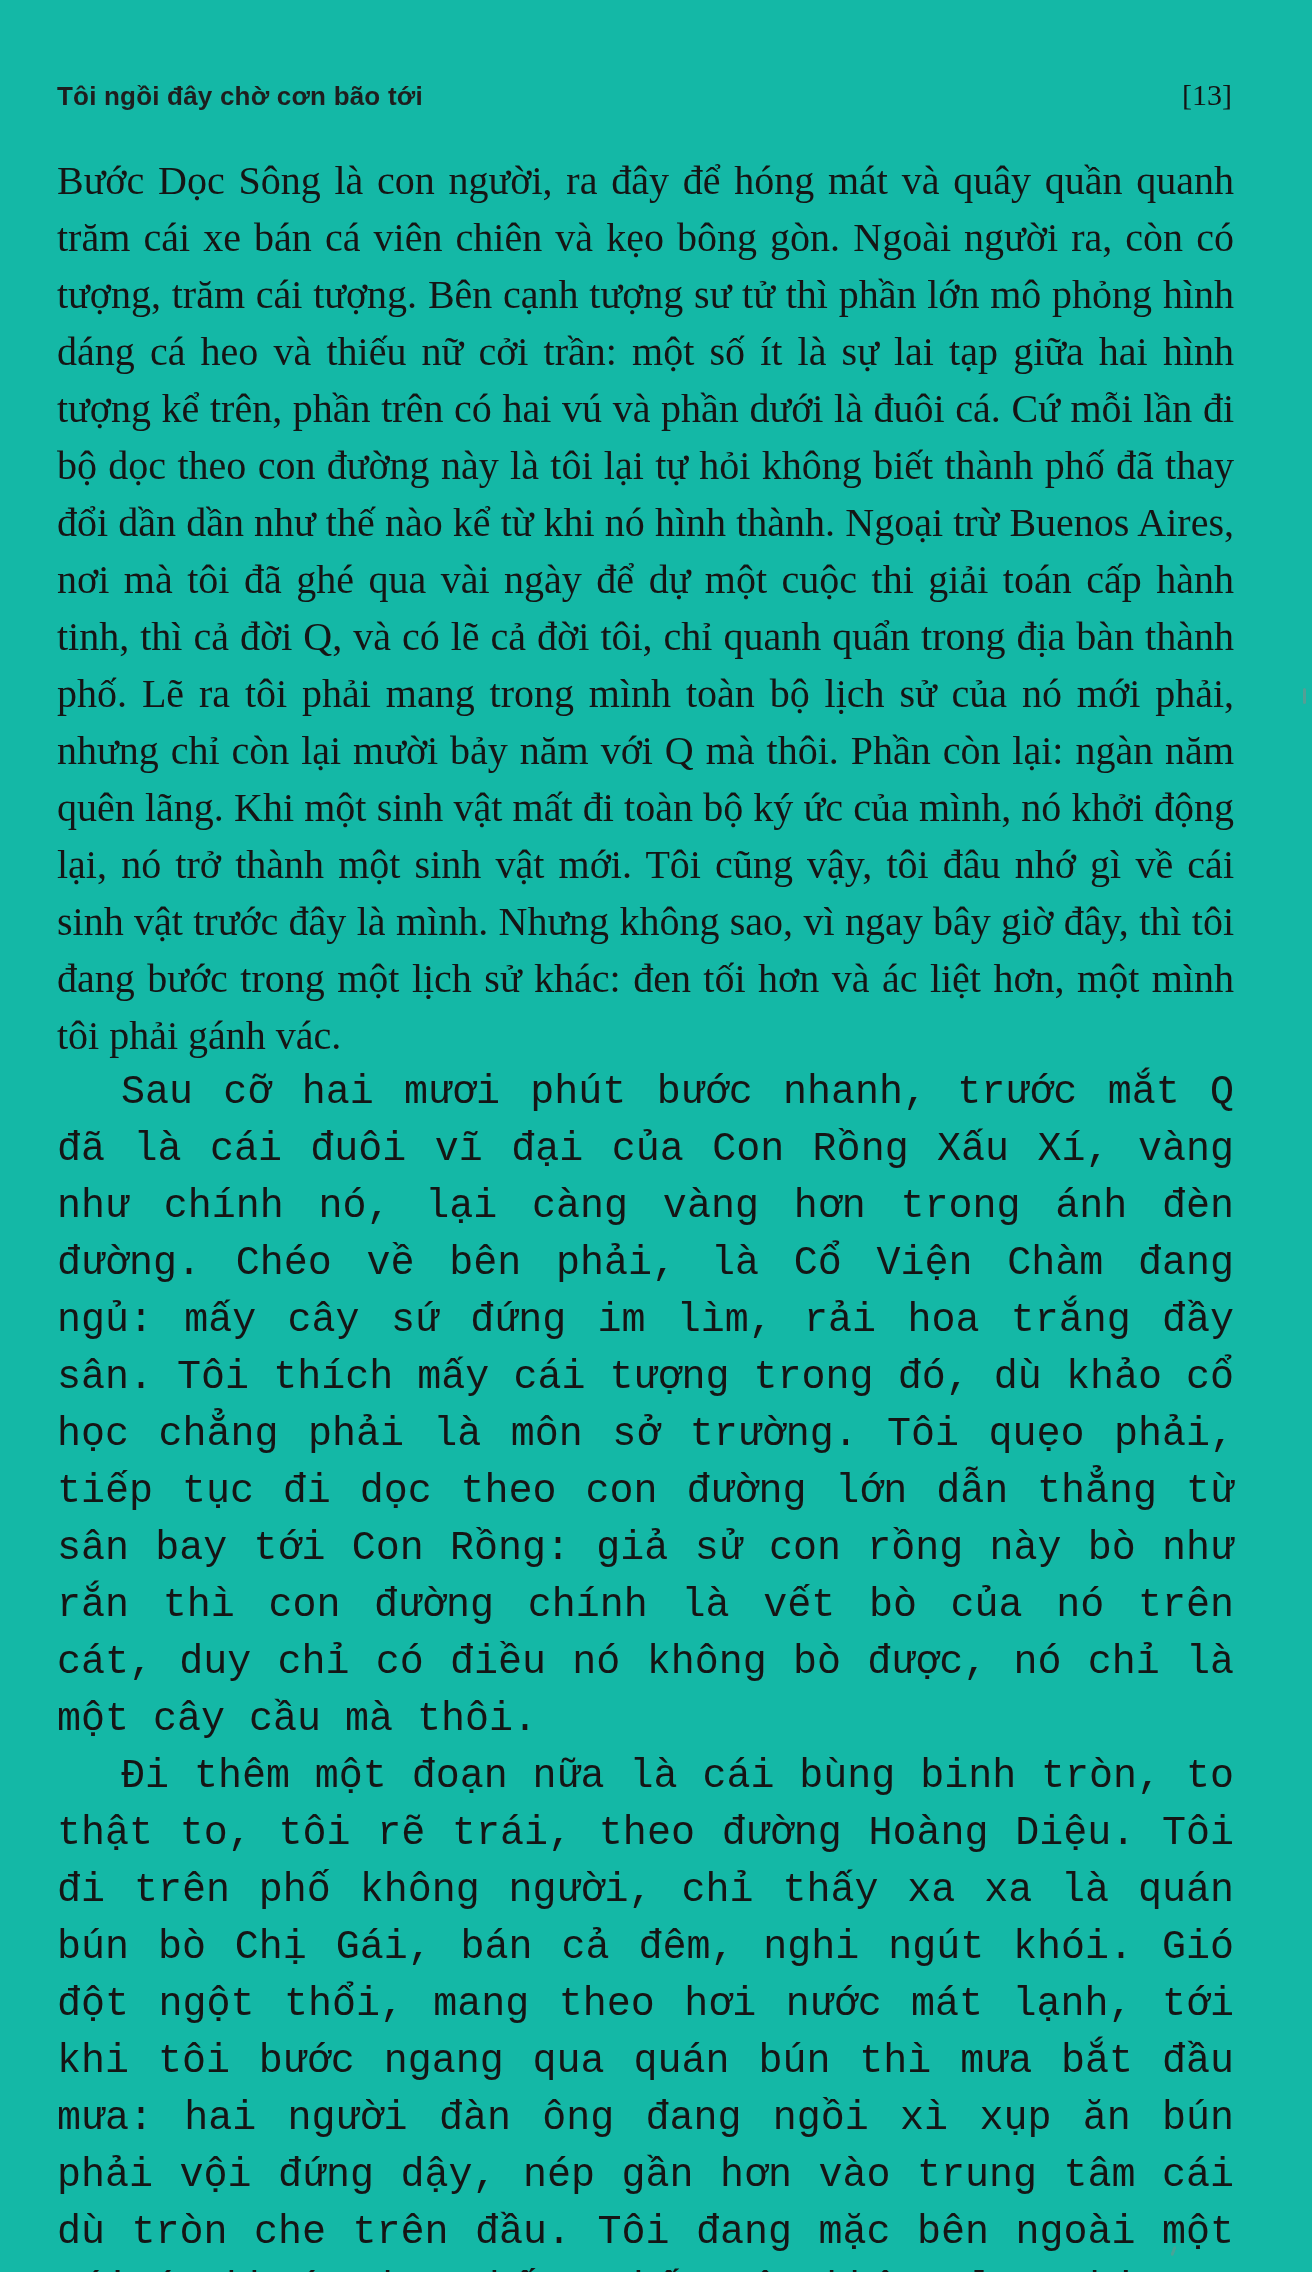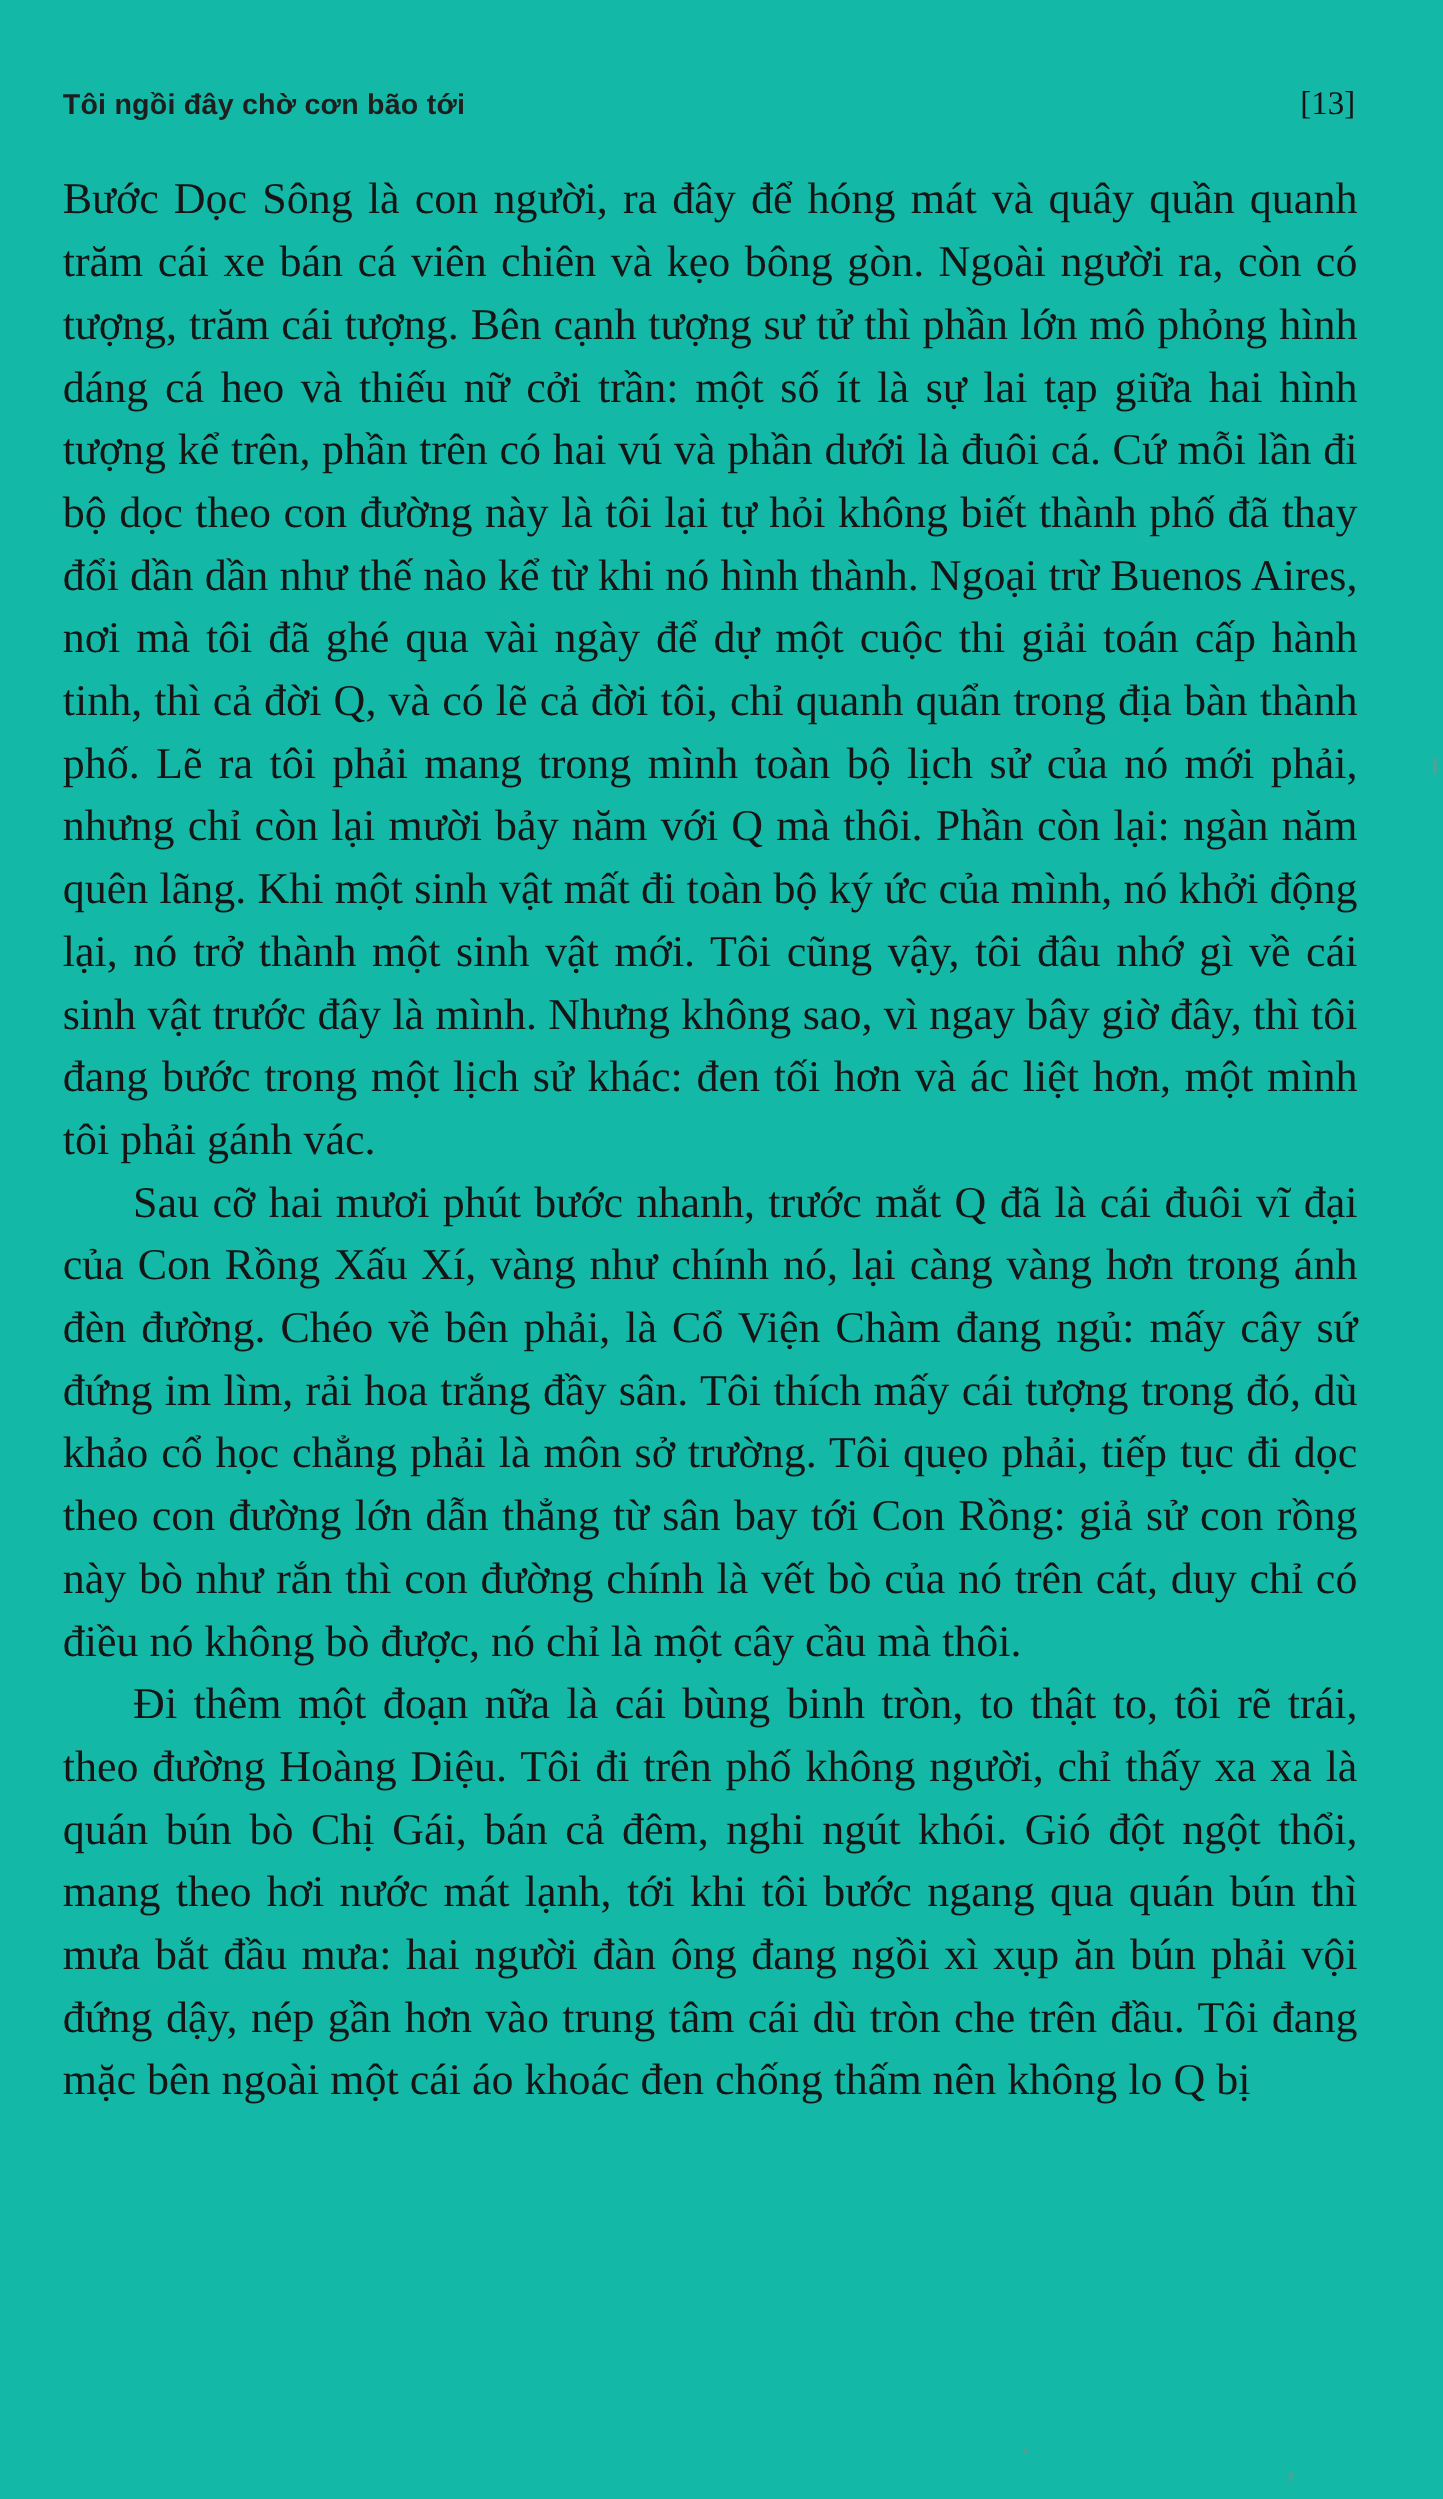--- a/index.html
+++ b/index.html
@@ -46,20 +46,21 @@
     font-size: 40px;
     line-height: 57px;
     text-align: justify;
     color: #151515;
   }
   .para {
     margin: 0;
   }
   .para.indent {
     text-indent: 64px;
+    font-family: Liberation Mono, monospace;
   }
   
   .speck {
     position: absolute;
     background: #8a8a86;
     border-radius: 2px;
   }
   .speck-right {
     width: 3px;
     height: 16px;

